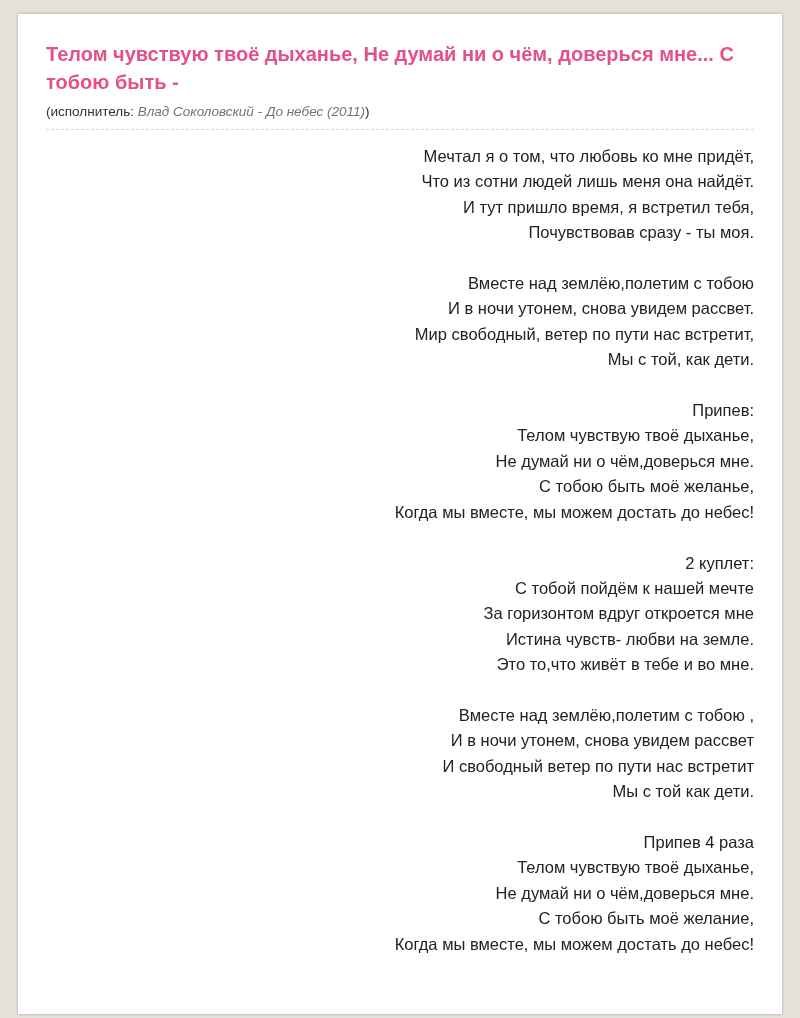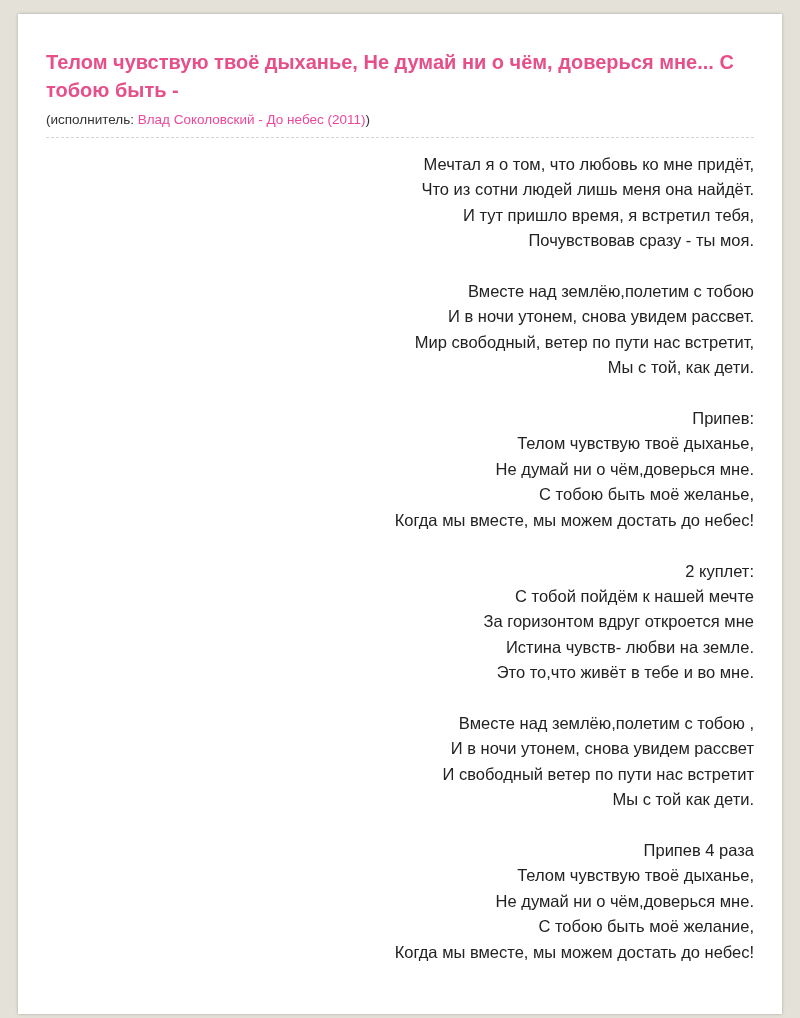--- a/index.html
+++ b/index.html
@@ -24,33 +24,34 @@
     box-sizing: border-box;
   }
   .page-inner {
     padding: 26px 28px 0 28px;
   }
   .song-title {
     color: #e5508a;
     font-size: 20px;
     line-height: 28px;
     font-weight: bold;
-    margin: 8px 0 8px 0;
+    margin: 0 0 8px 0;
     letter-spacing: 0;
   }
   .performer-line {
     font-size: 13.5px;
     color: #333333;
     padding-bottom: 10px;
     border-bottom: 1px dashed #cfd7de;
     margin-bottom: 14px;
   }
   .performer-link {
-    color: #ec4899;
+    color: #737373;
     text-decoration: none;
+    font-style: italic;
   }
   .lyrics {
     font-size: 16.5px;
     line-height: 25.4px;
     color: #222222;
     white-space: pre-wrap;
     font-family: "Liberation Sans", sans-serif;
     text-align: right;
   }
 </style>

